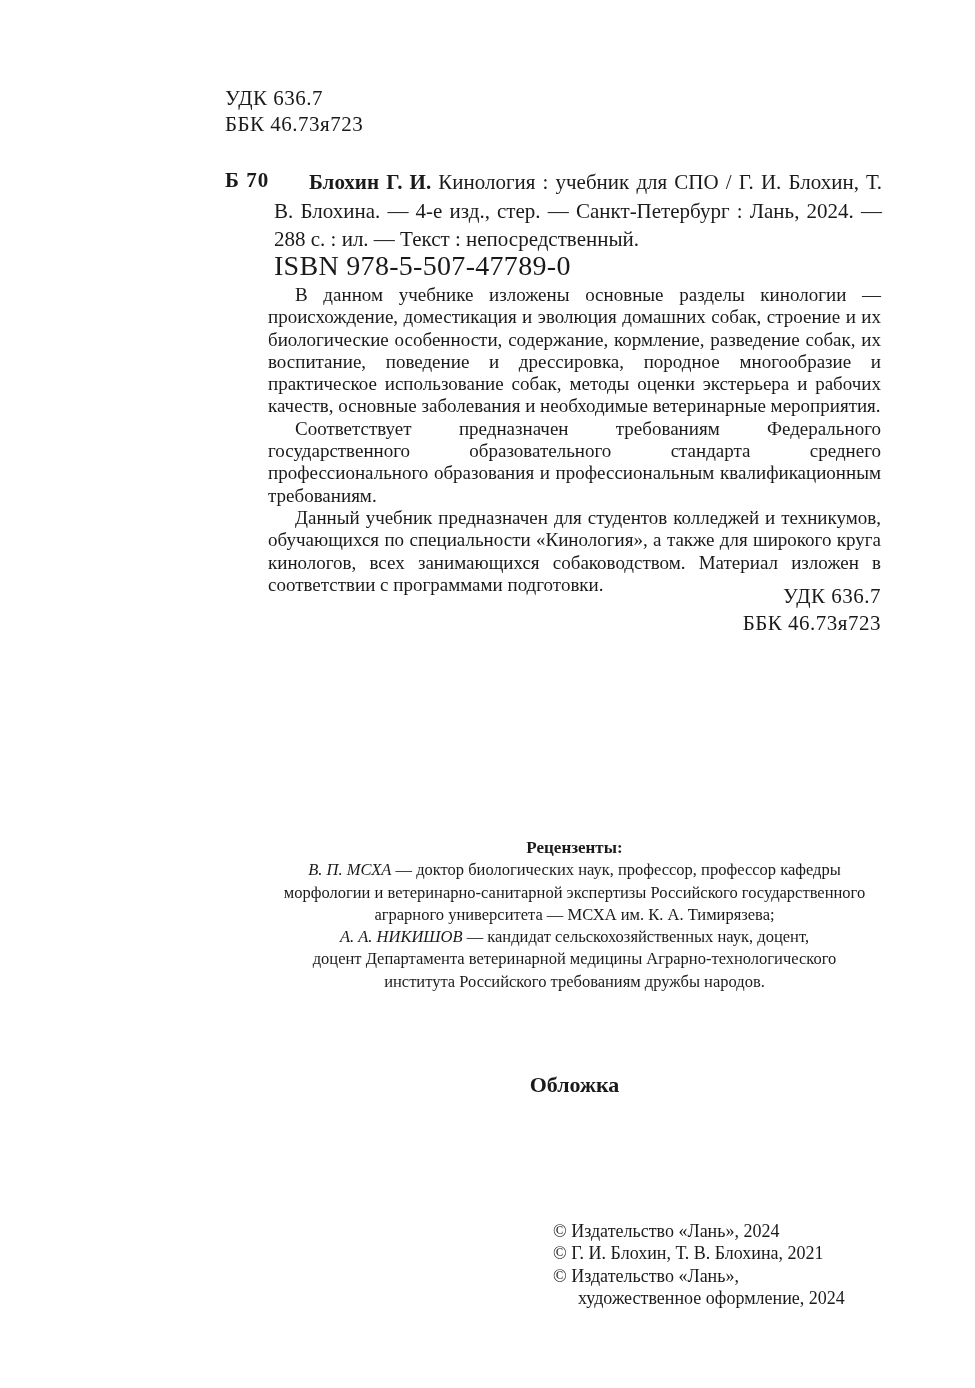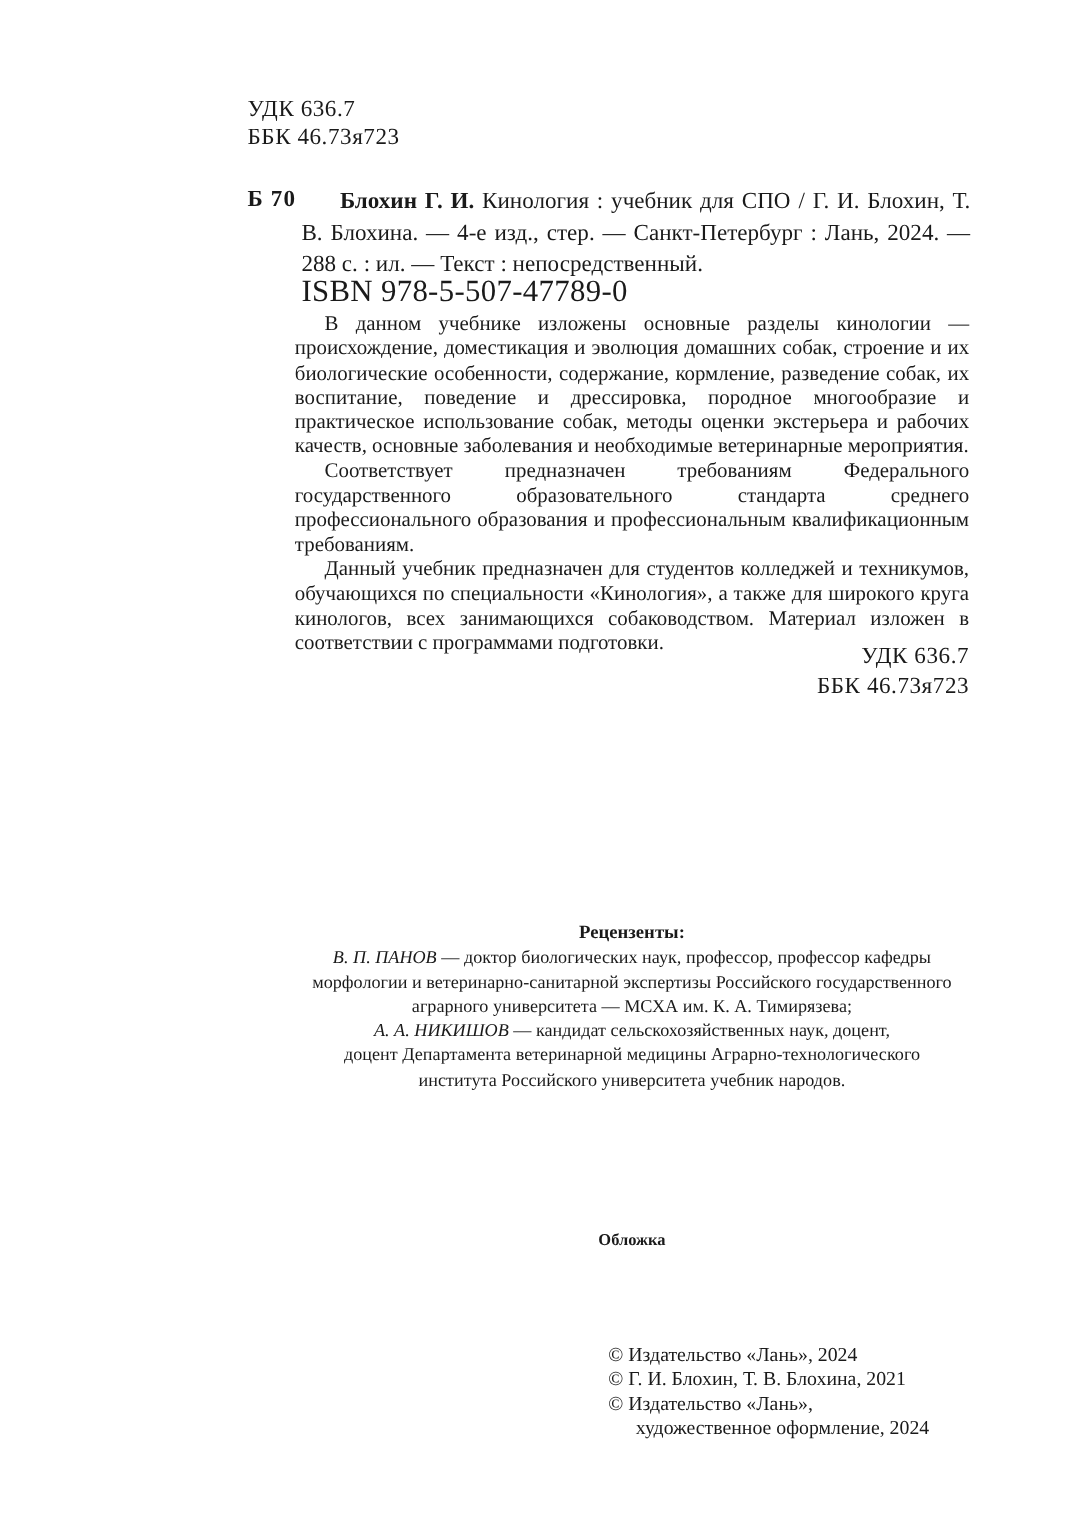--- a/index.html
+++ b/index.html
@@ -90,24 +90,24 @@
     font-size: 16.5px;
     line-height: 22.3px;
     margin-top: 44px;
   }
   .reviewers .heading { font-weight: bold; font-size: 17px; }
   .reviewers i { font-style: italic; }
   
   .cover {
     position: absolute;
     left: 268px;
-    top: 1117px;
+    top: 1073px;
     width: 613px;
     text-align: center;
-    font-size: 15px;
+    font-size: 22px;
     line-height: 23px;
   }
   .cover .heading { font-weight: bold; }
   .cover .name { font-style: italic; letter-spacing: 0.5px; }
   
   .copyright {
     position: absolute;
     left: 553px;
     top: 1220px;
     font-size: 18px;
@@ -138,26 +138,26 @@
     <p>Данный учебник предназначен для студентов колледжей и техникумов, обучающихся по специальности «Кинология», а также для широкого круга кинологов, всех занимающихся собаководством. Материал изложен в соответствии с программами подготовки.</p>
   </div>
 
   <div class="codes-right">
     <div>УДК 636.7</div>
     <div>ББК 46.73я723</div>
   </div>
 
   <div class="reviewers">
     <div class="heading">Рецензенты:</div>
-    <div><i>В. П. ПАНОВ</i><span> — доктор биологических наук, профессор, профессор кафедры</span></div>
+    <div><i>В. П. МСХА</i><span> — доктор биологических наук, профессор, профессор кафедры</span></div>
     <div>морфологии и ветеринарно-санитарной экспертизы Российского государственного</div>
     <div>аграрного университета — МСХА им. К. А. Тимирязева;</div>
     <div><i>А. А. НИКИШОВ</i><span> — кандидат сельскохозяйственных наук, доцент,</span></div>
     <div>доцент Департамента ветеринарной медицины Аграрно-технологического</div>
-    <div>института Российского университета учебник народов.</div>
+    <div>института Российского требованиям дружбы народов.</div>
   </div>
 
   <div class="cover">
     <div class="heading">Обложка</div>
   </div>
 
   <div class="copyright">
     <div>© Издательство «Лань», 2024</div>
     <div>© Г. И. Блохин, Т. В. Блохина, 2021</div>
     <div>© Издательство «Лань»,</div>

